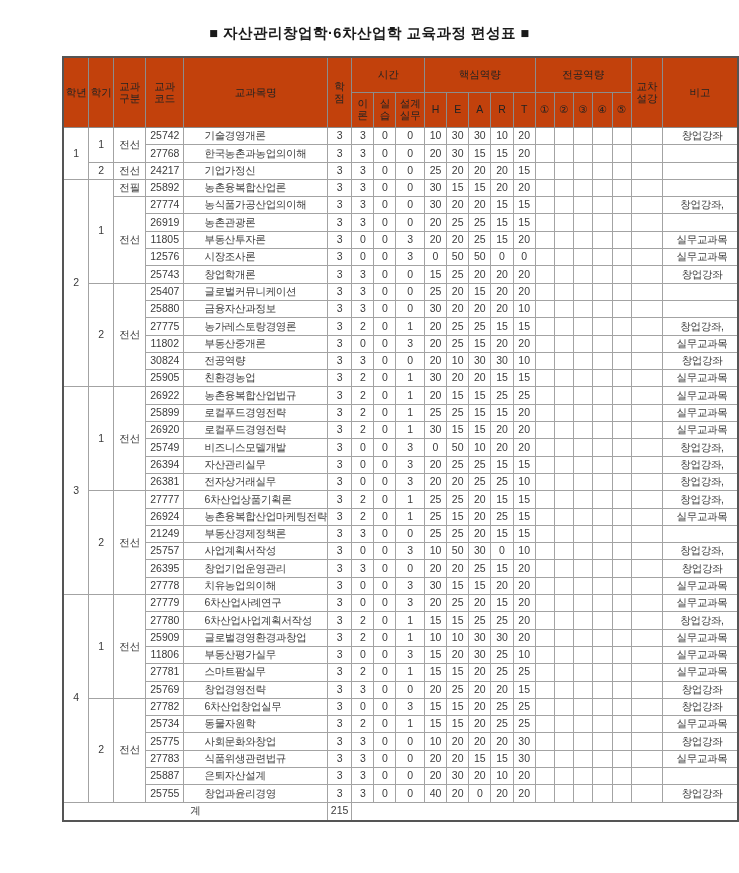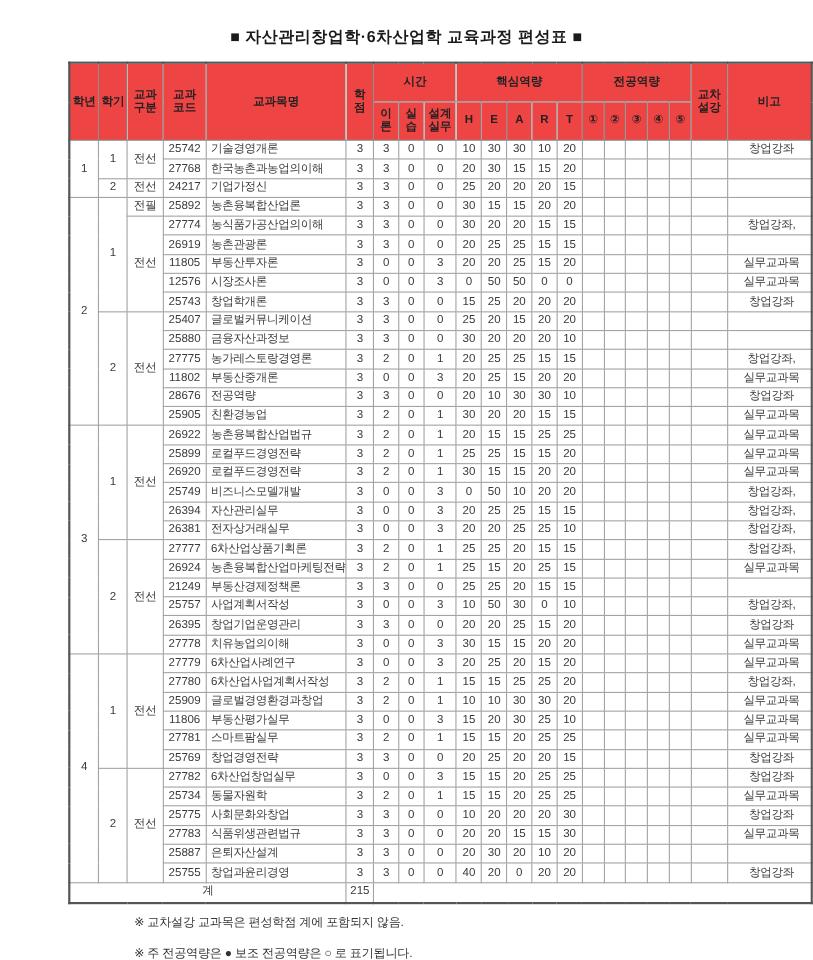--- a/index.html
+++ b/index.html
@@ -2,24 +2,24 @@
 <html><head>
 <meta charset="utf-8">
 <style>
   html,body{margin:0;padding:0;background:#ffffff;}
   body{width:739px;height:873px;font-family:"Liberation Sans","DejaVu Sans",sans-serif;color:#333;}
   .page{position:relative;width:739px;height:873px;overflow:hidden;}
   .title{margin:0;padding-top:24px;text-align:center;font-size:14.5px;font-weight:bold;color:#1a1a1a;letter-spacing:0.5px;}
   table.curriculum{border-collapse:collapse;table-layout:fixed;margin:13px 0 0 62px;font-size:10.5px;color:#3a3a3a;}
   table.curriculum{border:2px solid #555;}
   .curriculum th,.curriculum td{border:1px solid #a3a3a3;padding:0;text-align:center;vertical-align:middle;overflow:hidden;line-height:1.12;}
-  .curriculum thead th{background:#ef4444;font-weight:bold;color:#222;white-space:pre-line;height:34px;border-color:#8c8c8c;font-size:10.5px;}
+  .curriculum thead th{background:#c2410c;font-weight:normal;color:#222;white-space:pre-line;height:34px;border-color:#8c8c8c;font-size:10.5px;}
   .curriculum thead{border-bottom:1px solid #555;}
   .curriculum tbody td{height:16.3px;white-space:nowrap;}
-  .curriculum td.name{text-align:left;padding-left:4px;letter-spacing:-0.3px;}
+  .curriculum td.name{text-align:left;padding-left:20px;letter-spacing:-0.3px;}
   .curriculum td.note{text-align:center;padding-left:4px;letter-spacing:-0.3px;}
   .curriculum tr.year-start td{border-top:1px solid #555;}
   .curriculum tr.total-row td{border-top:1px solid #555;height:17px;}
   .footnotes{margin:9px 0 0 122px;}
   .footnote{font-size:11px;color:#333;margin-bottom:13px;letter-spacing:-0.2px;}
 </style>
 </head>
 <body>
 
 <div class="page">
@@ -353,21 +353,21 @@
           <td>20</td>
           <td></td>
           <td></td>
           <td></td>
           <td></td>
           <td></td>
           <td></td>
           <td class="note">실무교과목</td>
         </tr>
         <tr>
-          <td>28676</td>
+          <td>30824</td>
           <td class="name">전공역량</td>
           <td>3</td>
           <td>3</td>
           <td>0</td>
           <td>0</td>
           <td>20</td>
           <td>10</td>
           <td>30</td>
           <td>30</td>
           <td>10</td>
@@ -892,18 +892,14 @@
       </tbody>
     <tbody>
       <tr class="total-row">
         <td colspan="5">계</td>
         <td>215</td>
         <td colspan="15"></td>
       </tr>
     </tbody>
   </table>
 
-  <div class="footnotes">
-    <div class="footnote">※  교차설강 교과목은 편성학점 계에 포함되지 않음.</div>
-    <div class="footnote">※  주 전공역량은 ● 보조 전공역량은 ○ 로 표기됩니다.</div>
-  </div>
 
 </div>
 
 </body></html>

